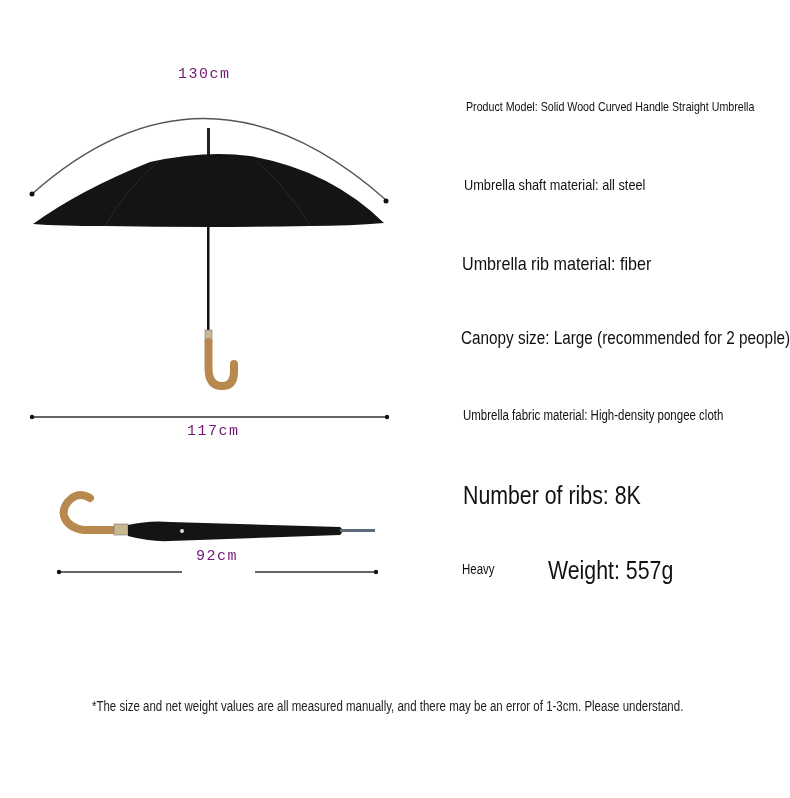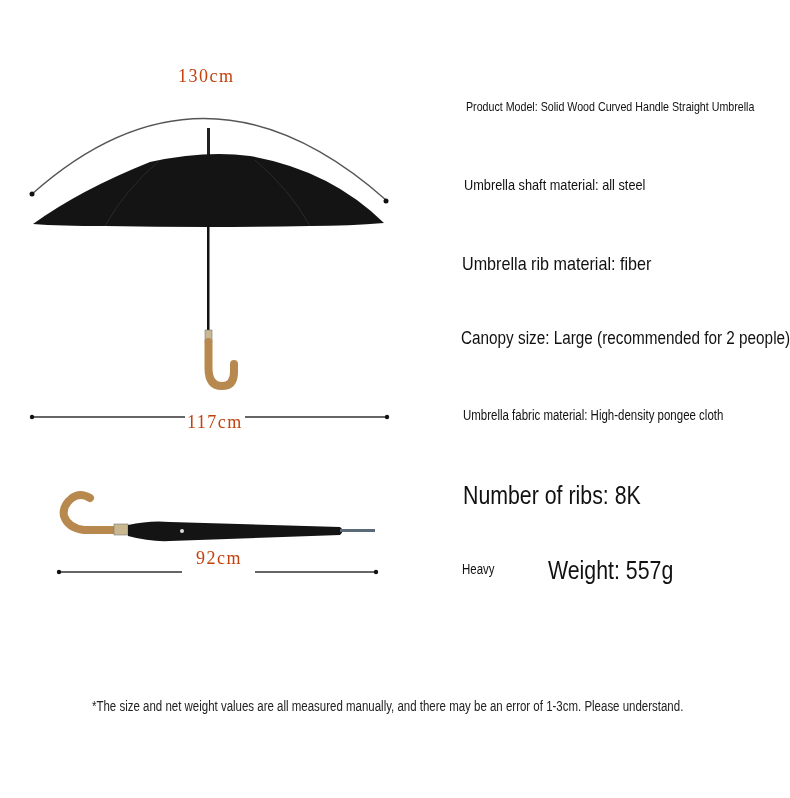--- a/index.html
+++ b/index.html
@@ -1,18 +1,18 @@
 <!DOCTYPE html>
 <html><head>
 <meta charset="utf-8">
 <style>
   html, body { margin: 0; padding: 0; background: #ffffff; }
   body { width: 790px; height: 798px; position: relative; overflow: hidden; font-family: "Liberation Sans", sans-serif; }
   .abs { position: absolute; }
-  .dim-label { font-family: Liberation Serif, serif; color: #c2410c; font-size: 18px; letter-spacing: 1.5px; background: #fff; padding: 0 2px; }
+  .dim-label { font-family: Liberation Mono, monospace; color: #701a75; font-size: 15px; letter-spacing: 1.5px; background: #fff; padding: 0 2px; }
   .spec { font-family: "Liberation Sans", sans-serif; color: #111; white-space: nowrap; transform-origin: left center; }
   .spec-sm { font-size: 13px; transform: scaleX(0.82); }
   .spec-md { font-size: 16px; transform: scaleX(0.85); }
   .spec-lg { font-size: 19px; transform: scaleX(0.85); font-weight: 500; }
   .spec-xl { font-size: 26px; transform: scaleX(0.82); }
   .footnote { font-size: 14px; color: #222; white-space: nowrap; transform: scaleX(0.82); transform-origin: left center; }
 </style>
 </head>
 <body>
 
@@ -33,21 +33,21 @@
   <rect x="205" y="330" width="7" height="12" fill="#c9b88f" stroke="#777" stroke-width="0.6"></rect>
 
   <path d="M208.5 342 L208.5 368 Q 208.5 386 222 386 Q 234 386 234 372 L234 364" fill="none" stroke="#b8894f" stroke-width="8" stroke-linecap="round"></path>
 
   <line x1="32" y1="417" x2="387" y2="417" stroke="#333" stroke-width="1.3"></line>
   <circle cx="32" cy="417" r="2.2" fill="#111"></circle>
   <circle cx="387" cy="417" r="2.2" fill="#111"></circle>
 </svg>
 
 <span class="abs dim-label" style="left:176px;top:66px;background:transparent">130cm</span>
-<span class="abs dim-label" style="left:185px;top:412px">117cm</span>
+<span class="abs dim-label" style="left:185px;top:423px">117cm</span>
 
 <svg class="abs" style="left:0;top:470px" width="420" height="120" viewBox="0 0 420 120">
   <path d="M90 28 Q 80 22 72 28 Q 62 36 64 46 Q 68 58 84 60 L118 60" fill="none" stroke="#b8894f" stroke-width="8" stroke-linecap="round"></path>
   <rect x="114" y="54" width="14" height="11" fill="#c9b88f" stroke="#777" stroke-width="0.6"></rect>
   <path d="M128 55 Q 150 50 170 52 L340 57 Q 345 60 340 65 L170 71 Q 150 72 128 66 Z" fill="#141414"></path>
   <circle cx="182" cy="61" r="2" fill="#ddd"></circle>
   <rect x="340" y="59" width="35" height="3" fill="#5a6a78"></rect>
 
   <line x1="59" y1="102" x2="182" y2="102" stroke="#333" stroke-width="1.3"></line>
   <line x1="255" y1="102" x2="376" y2="102" stroke="#333" stroke-width="1.3"></line>

